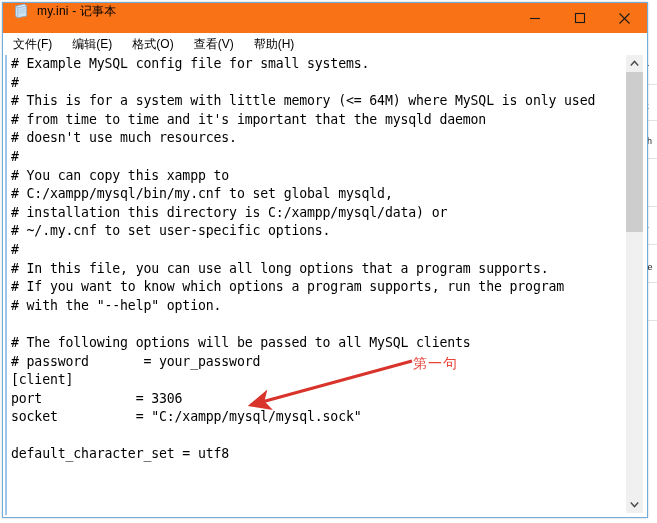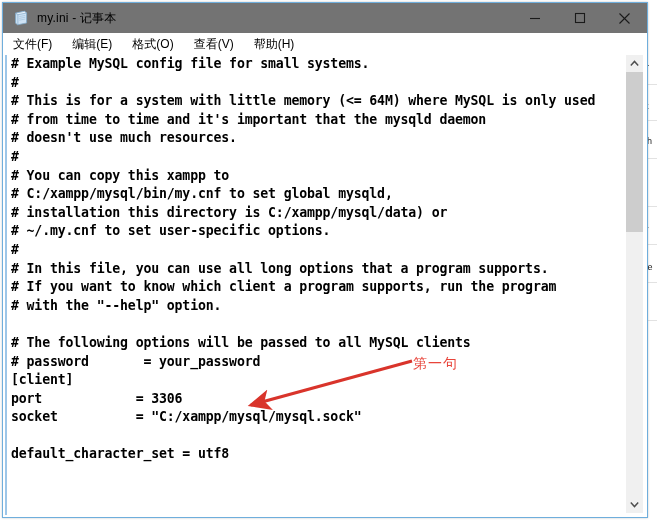--- a/index.html
+++ b/index.html
@@ -58,23 +58,23 @@
     box-sizing: border-box;
     border: 1px solid #6faedc;
     background: #ffffff;
     box-shadow: 0 0 2px rgba(0,0,0,0.22);
   }
 
   
   #title-bar {
     position: relative;
     height: 30px;
-    background: #737373;
+    background: #f97316;
     display: flex;
-    align-items: center;
+    align-items: flex-start;
   }
   #app-icon {
     width: 16px;
     height: 16px;
     margin-left: 10px;
     margin-right: 8px;
     flex: 0 0 auto;
     position: relative;
   }
   #window-title {
@@ -129,21 +129,20 @@
     border-left: 2px solid #9dc6e8;
     box-sizing: border-box;
   }
   #text-area {
     position: absolute;
     left: 4px;
     top: 0;
     right: 22px;
     bottom: 0;
     overflow: hidden;
-    font-weight: bold;
   }
   .code-line {
     font-family: "DejaVu Sans Mono", monospace;
     font-size: 13.2px;
     line-height: 18.6px;
     height: 18.6px;
     color: #000000;
     white-space: pre;
     letter-spacing: -0.15px;
   }
@@ -279,21 +278,21 @@
           <div class="code-line"># This is for a system with little memory (&lt;= 64M) where MySQL is only used</div>
           <div class="code-line"># from time to time and it's important that the mysqld daemon</div>
           <div class="code-line"># doesn't use much resources.</div>
           <div class="code-line">#</div>
           <div class="code-line"># You can copy this xampp to</div>
           <div class="code-line"># C:/xampp/mysql/bin/my.cnf to set global mysqld,</div>
           <div class="code-line"># installation this directory is C:/xampp/mysql/data) or</div>
           <div class="code-line"># ~/.my.cnf to set user-specific options.</div>
           <div class="code-line">#</div>
           <div class="code-line"># In this file, you can use all long options that a program supports.</div>
-          <div class="code-line"># If you want to know which client a program supports, run the program</div>
+          <div class="code-line"># If you want to know which options a program supports, run the program</div>
           <div class="code-line"># with the "--help" option.</div>
           <div class="code-line">&nbsp;</div>
           <div class="code-line"># The following options will be passed to all MySQL clients</div>
           <div class="code-line"># password       = your_password</div>
           <div class="code-line">[client]</div>
           <div class="code-line">port            = 3306</div>
           <div class="code-line">socket          = "C:/xampp/mysql/mysql.sock"</div>
           <div class="code-line">&nbsp;</div>
           <div class="code-line">default_character_set = utf8</div>
           <div class="code-line">&nbsp;</div>

